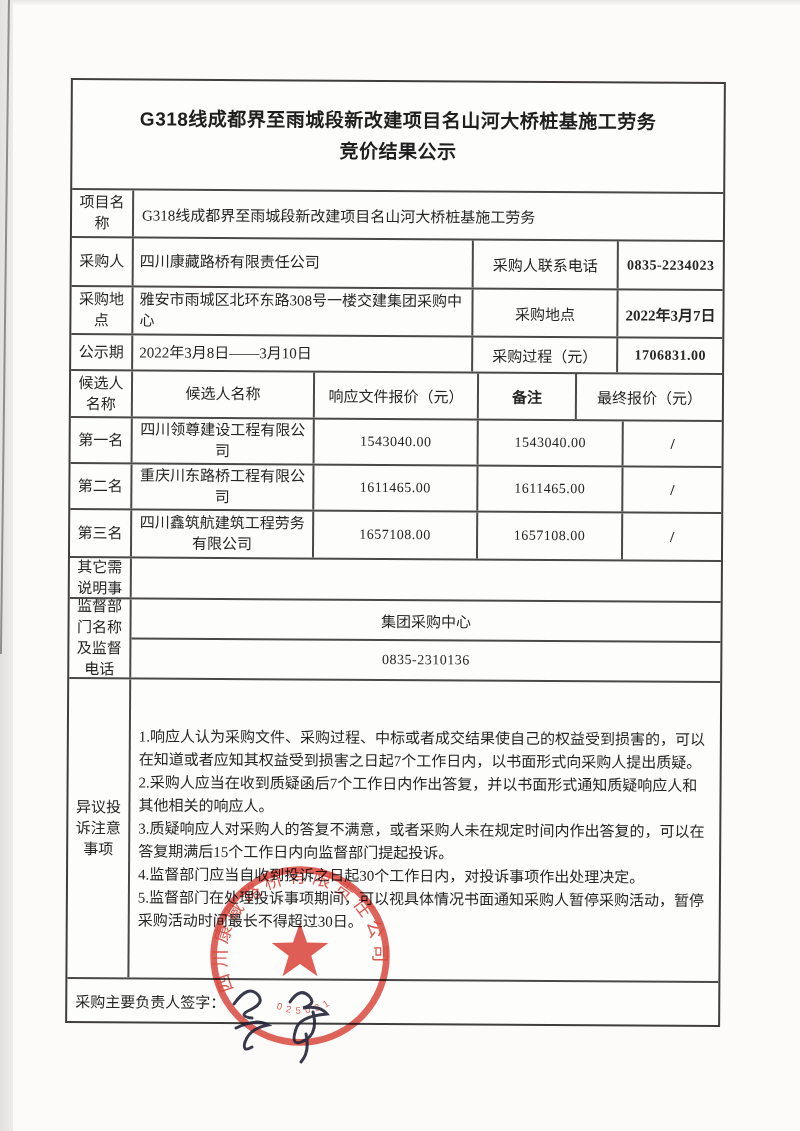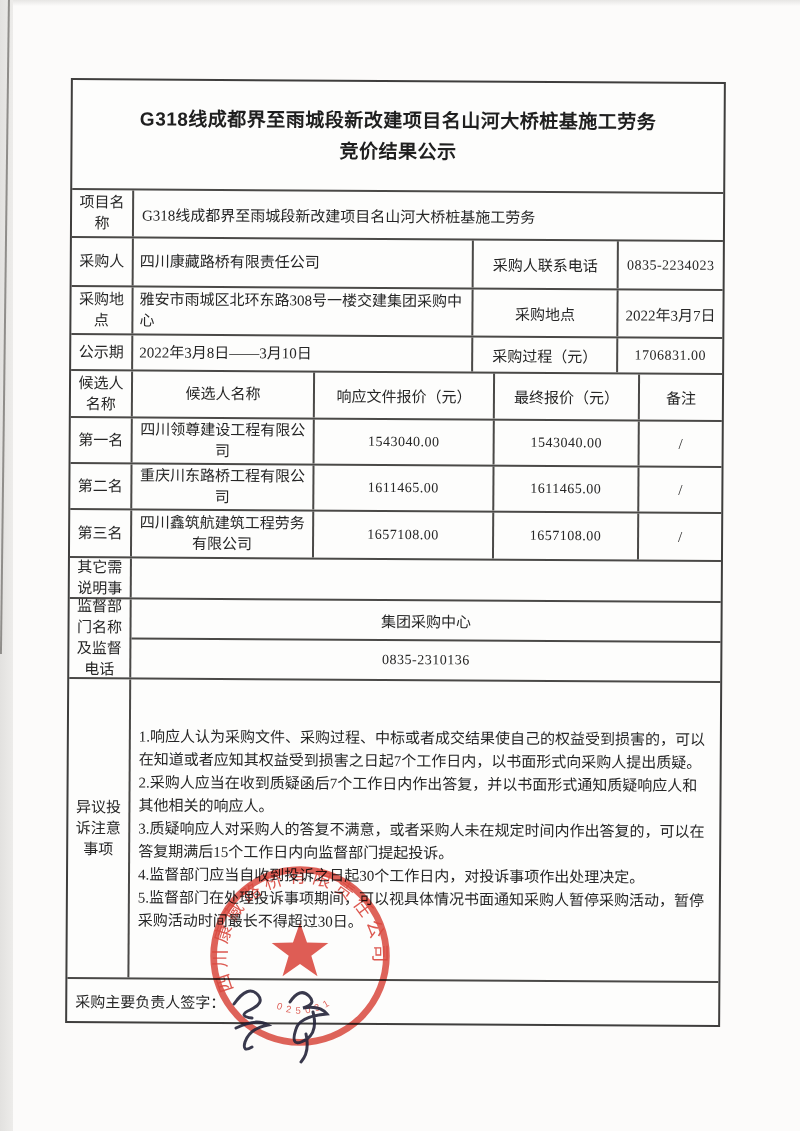--- a/index.html
+++ b/index.html
@@ -26,23 +26,23 @@
     box-sizing:border-box;font-size:15px;
   }
   .tbl *{box-sizing:border-box;}
   .row{display:flex;border-bottom:2px solid #4a4947;}
   .row:last-child{border-bottom:none;}
   .cell{border-right:2px solid #4a4947;display:flex;align-items:center;}
   .cell:last-child{border-right:none;}
   .c-label{width:62px;justify-content:center;text-align:center;padding:2px 4px;line-height:21px;}
   .c-val{width:340px;padding:2px 6px;line-height:21px;}
   .c-mid{width:145px;justify-content:center;}
-  .c-right{flex:1;justify-content:center;text-align:right;}
+  .c-right{flex:1;justify-content:center;text-align:right;font-weight:bold;}
   .c-name{width:182px;justify-content:center;text-align:center;padding:2px 6px;line-height:21px;}
-  .c-doc{width:180px;justify-content:center;text-align:center;}
+  .c-doc{width:164px;justify-content:center;text-align:center;}
   .c-flex{flex:1;padding:2px 8px;}
   .num{font-size:14px;letter-spacing:0.5px;}
 
   .title-row{height:110px;display:flex;flex-direction:column;justify-content:center;align-items:center;
     font-family:"Liberation Sans","DejaVu Sans",sans-serif;font-weight:bold;font-size:19px;
     line-height:31px;letter-spacing:0.5px;color:#1f1f1f;}
 
   .h48{height:48px}.h49{height:49px}.h36{height:36px}.h47{height:47px}
   .h46{height:46px}.h41{height:41px}.h80{height:80px}.h300{height:300px}.h42{height:42px}
 
@@ -99,22 +99,22 @@
     <div class="cell c-label">公示期</div>
     <div class="cell c-val">2022年3月8日——3月10日</div>
     <div class="cell c-mid">采购过程（元）</div>
     <div class="cell c-right num">1706831.00</div>
   </div>
 
   <div class="row h47">
     <div class="cell c-label">候选人名称</div>
     <div class="cell c-name">候选人名称</div>
     <div class="cell c-doc">响应文件报价（元）</div>
+    <div class="cell c-right">备注</div>
     <div class="cell c-mid">最终报价（元）</div>
-    <div class="cell c-right">备注</div>
   </div>
 
   <div class="row h46">
     <div class="cell c-label">第一名</div>
     <div class="cell c-name">四川领尊建设工程有限公司</div>
     <div class="cell c-doc num">1543040.00</div>
     <div class="cell c-mid num">1543040.00</div>
     <div class="cell c-right">/</div>
   </div>
   <div class="row h46">

